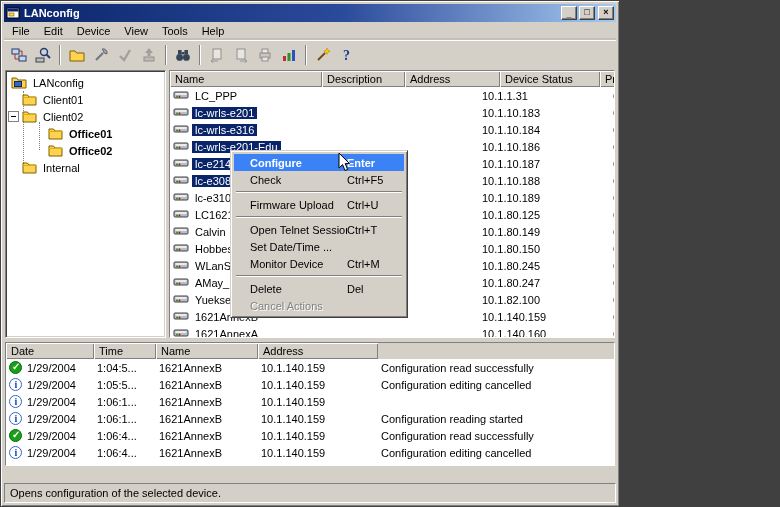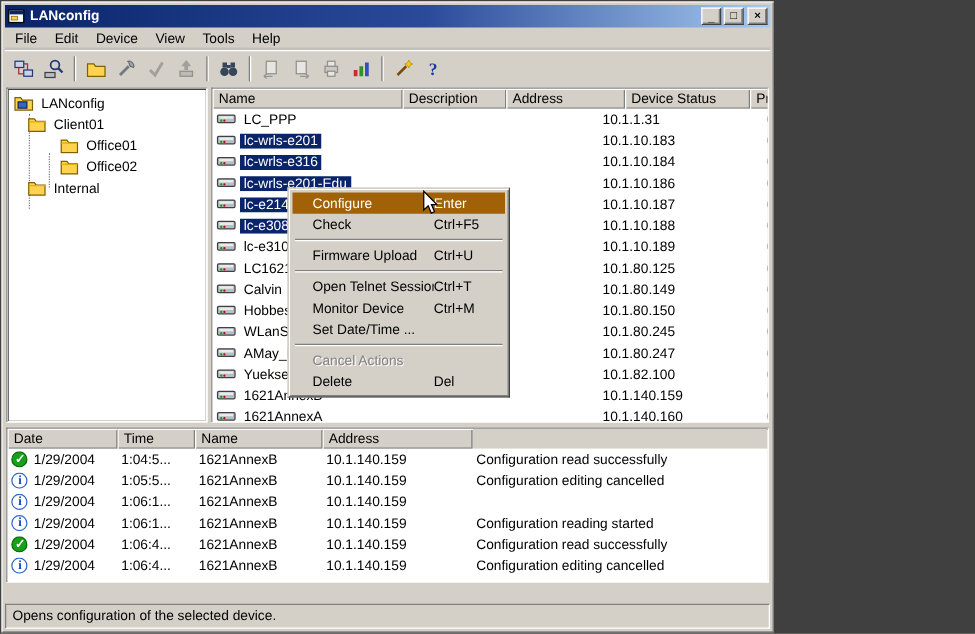--- a/index.html
+++ b/index.html
@@ -34,21 +34,21 @@
 
   .sunken { border:1px solid; border-color:#808080 #ffffff #ffffff #808080;
             box-shadow: inset 1px 1px 0 #404040, inset -1px -1px 0 #d4d0c8; background:#fff; }
 
   
   .main { flex:1; display:flex; gap:3px; padding:2px 1px 1px 1px; min-height:0; }
   .tree-panel { width:161px; flex:none; position:relative; padding:3px 2px; overflow:hidden; }
   .tree-root, .tree-item { display:flex; align-items:center; height:17px; white-space:nowrap; position:relative; z-index:1; }
   .tree-root { padding-left:3px; }
   .lvl-1 { padding-left:0; }
-  .lvl-2 { padding-left:26px; }
+  .lvl-2 { padding-left:26px;font-weight:bold; }
   .expand-box { width:11px; height:11px; flex:none; border:1px solid #808080; background:#fff;
                 margin-right:3px; position:relative; visibility:hidden; }
   .expand-box.show { visibility:visible; }
   .expand-box.show::after { content:""; position:absolute; left:2px; right:2px; top:4px; border-top:1px solid #000; }
   .tree-icon { margin-right:4px; flex:none; display:flex; }
   .tree-label { padding:0 2px; }
   .tree-guide { position:absolute; width:0; border-left:1px dotted #808080; z-index:0; }
   .guide-1 { left:17px; top:20px; height:76px; }
   .guide-2 { left:33px; top:51px; height:28px; }
 
@@ -95,21 +95,21 @@
                  display:flex; align-items:center; padding:0 5px; white-space:nowrap; overflow:hidden; }
 
   
   .context-menu { position:absolute; left:229px; top:149px; width:178px; background:#d4d0c8;
                   border:1px solid; border-color:#d4d0c8 #404040 #404040 #d4d0c8;
                   box-shadow: inset 1px 1px 0 #fff, inset -1px -1px 0 #808080;
                   padding:3px; z-index:10; }
   .menu-item { display:flex; align-items:center; height:17px; padding:0 1px; }
   .mi-label { padding-left:15px; white-space:nowrap; overflow:hidden; }
   .mi-shortcut { margin-left:auto; width:56px; flex:none; text-align:left; white-space:nowrap; }
-  .menu-item.hilite { background:#a16207; color:#fff; font-weight:normal; }
+  .menu-item.hilite { background:#3b82f6; color:#fff; font-weight:bold; }
   .menu-item.dim { color:#848284; text-shadow:1px 1px 0 #fff; }
   .menu-item.sep { height:8px; padding:0 2px; }
   .menu-item.sep::before { content:""; flex:1; border-top:1px solid #808080; border-bottom:1px solid #fff; }
 
   .cursor { position:absolute; left:337px; top:151px; z-index:20; }
 </style>
 </head>
 <body>
 
 <div class="window">
@@ -252,20 +252,30 @@
           <span class="expand-box"></span>
           <span class="tree-icon">
             <svg width="15" height="13">
               <path d="M1 2 h4.5 l1.5 2 H14 v8 H1 Z" fill="#ffd34f" stroke="#806000"></path>
               <path d="M1 4.5 H14" stroke="#e0b000" fill="none"></path>
             </svg>
           </span>
           <span class="tree-label">Client01</span>
         </div>
 
+        <div class="tree-item lvl-1">
+          <span class="expand-box show"></span>
+          <span class="tree-icon">
+            <svg width="15" height="13">
+              <path d="M1 2 h4.5 l1.5 2 H14 v8 H1 Z" fill="#ffd34f" stroke="#806000"></path>
+              <path d="M1 4.5 H14" stroke="#e0b000" fill="none"></path>
+            </svg>
+          </span>
+          <span class="tree-label">Client02</span>
+        </div>
 
         <div class="tree-item lvl-2">
           <span class="expand-box"></span>
           <span class="tree-icon">
             <svg width="15" height="13">
               <path d="M1 2 h4.5 l1.5 2 H14 v8 H1 Z" fill="#ffd34f" stroke="#806000"></path>
               <path d="M1 4.5 H14" stroke="#e0b000" fill="none"></path>
             </svg>
           </span>
           <span class="tree-label">Office01</span>
@@ -687,42 +697,42 @@
         
         
       </div>
 
       <div class="menu-item">
         <span class="mi-label">Open Telnet Session</span>
         <span class="mi-shortcut">Ctrl+T</span>
       </div>
 
       <div class="menu-item">
+        <span class="mi-label">Set Date/Time ...</span>
+        <span class="mi-shortcut"></span>
+      </div>
+
+      <div class="menu-item">
         <span class="mi-label">Monitor Device</span>
         <span class="mi-shortcut">Ctrl+M</span>
-      </div>
-
-      <div class="menu-item">
-        <span class="mi-label">Set Date/Time ...</span>
-        <span class="mi-shortcut"></span>
       </div>
 
       <div class="menu-item sep">
         
         
       </div>
 
+      <div class="menu-item">
+        <span class="mi-label">Delete</span>
+        <span class="mi-shortcut">Del</span>
+      </div>
+
       <div class="menu-item dim">
         <span class="mi-label">Cancel Actions</span>
         <span class="mi-shortcut"></span>
-      </div>
-
-      <div class="menu-item">
-        <span class="mi-label">Delete</span>
-        <span class="mi-shortcut">Del</span>
       </div>
 
   </div>
 
   <div class="cursor">
     <svg width="12" height="20" viewBox="0 0 12 20">
         <path d="M1 1 L1 16 L4.6 12.6 L7 18.5 L9.6 17.4 L7.2 11.6 L11.5 11.6 Z" fill="#ffffff" stroke="#000000"></path>
       </svg>
   </div>
 

